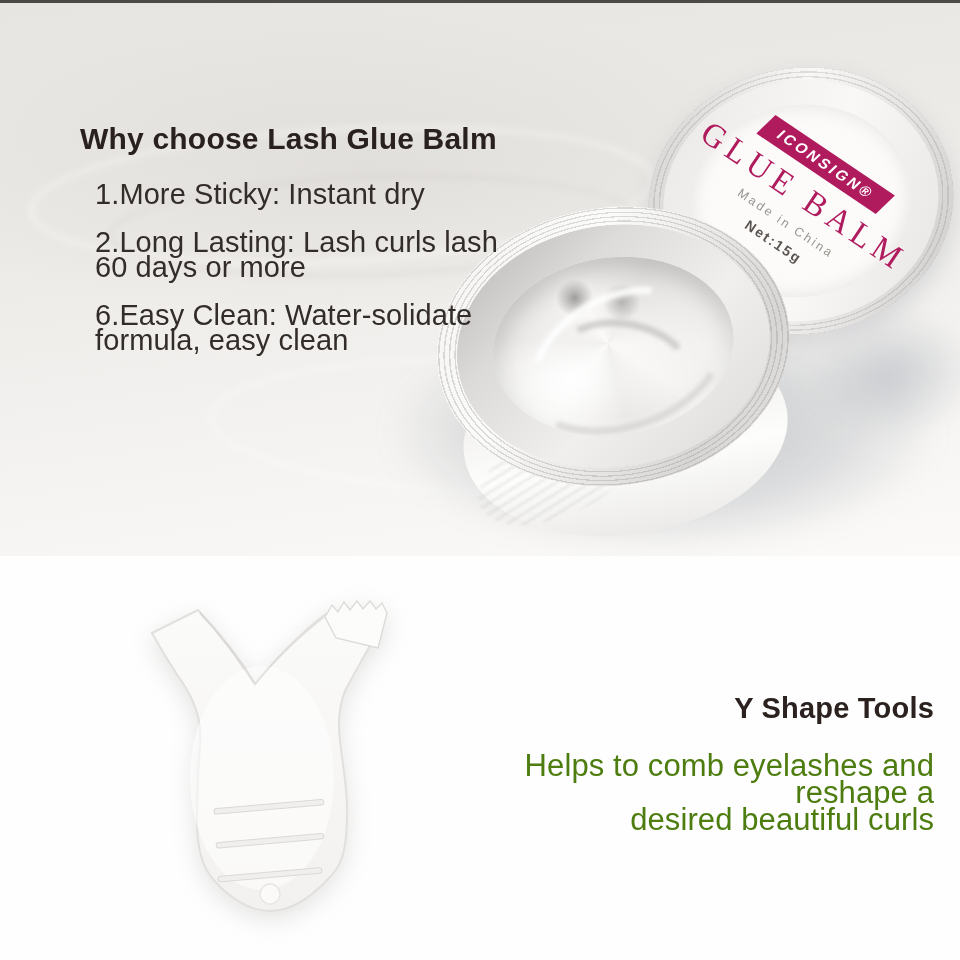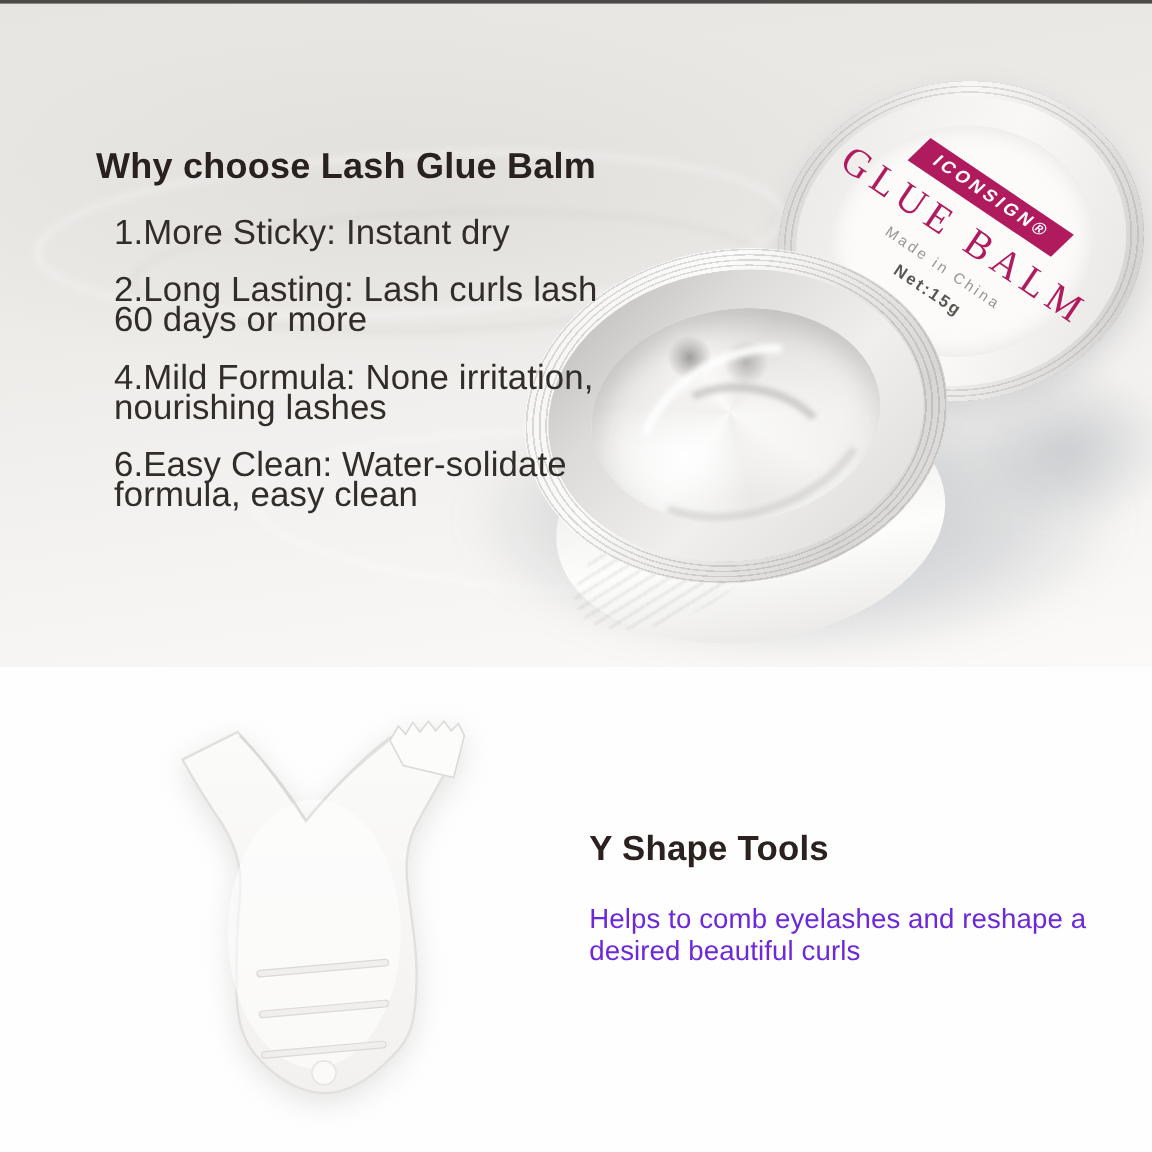--- a/index.html
+++ b/index.html
@@ -105,23 +105,23 @@
     box-shadow:inset 0 12px 26px rgba(148,146,144,.5), inset 0 -8px 16px rgba(255,255,255,.85);
     overflow:hidden;
   }
   .swirl{position:absolute;border-radius:50%;border:7px solid transparent;filter:blur(2px);}
   .swirl.s1{left:12%;top:22%;width:70%;height:62%;border-top-color:rgba(255,255,255,.9);transform:rotate(-24deg);}
   .swirl.s2{left:24%;top:36%;width:52%;height:44%;border-top-color:rgba(188,186,184,.65);transform:rotate(18deg);}
   .swirl.s3{left:6%;top:10%;width:86%;height:80%;border-bottom-color:rgba(196,194,192,.5);transform:rotate(-10deg);}
   
   .bottom-section{position:absolute;left:0;top:556px;width:960px;height:404px;background:#fefefe;}
   .y-tool{position:absolute;left:140px;top:32px;overflow:visible;filter:drop-shadow(0 7px 12px rgba(188,188,186,.4));}
-  .tool-text{position:absolute;left:491px;top:136px;width:470px;}
+  .tool-text{position:absolute;left:464px;top:136px;width:470px;text-align:right;}
   .tool-heading{margin:0;font-size:29px;line-height:33px;font-weight:bold;color:#2b2220;letter-spacing:.2px;}
-  .tool-desc{margin:27px 0 0 0;font-size:23px;line-height:27px;color:#6d28d9;white-space:pre-line;letter-spacing:.1px;}
+  .tool-desc{margin:27px 0 0 0;font-size:31px;line-height:27px;color:#4d7c0f;white-space:pre-line;letter-spacing:.1px;}
 </style>
 </head>
 <body>
 
 <div class="page">
   <div class="top-edge-line"></div>
 
   <div class="top-section">
     <div class="ripple r1"></div>
     <div class="ripple r2"></div>
@@ -158,22 +158,20 @@
         </div>
       </div>
     </div>
 
     <div class="why-text">
       <h1 class="why-heading">Why choose Lash Glue Balm</h1>
       <div class="why-list">
         <div class="why-item">1.More Sticky: Instant dry</div>
         <div class="why-item">2.Long Lasting: Lash curls lash
 60 days or more</div>
-        <div class="why-item">4.Mild Formula: None irritation,
-nourishing lashes</div>
         <div class="why-item">6.Easy Clean: Water-solidate
 formula, easy clean</div>
       </div>
     </div>
   </div>
 
   <div class="bottom-section">
     <svg class="y-tool" width="248" height="332" viewBox="0 0 248 332" xmlns="http://www.w3.org/2000/svg">
       <defs>
         <linearGradient id="toolFill" x1="0" y1="0" x2="0" y2="1">

